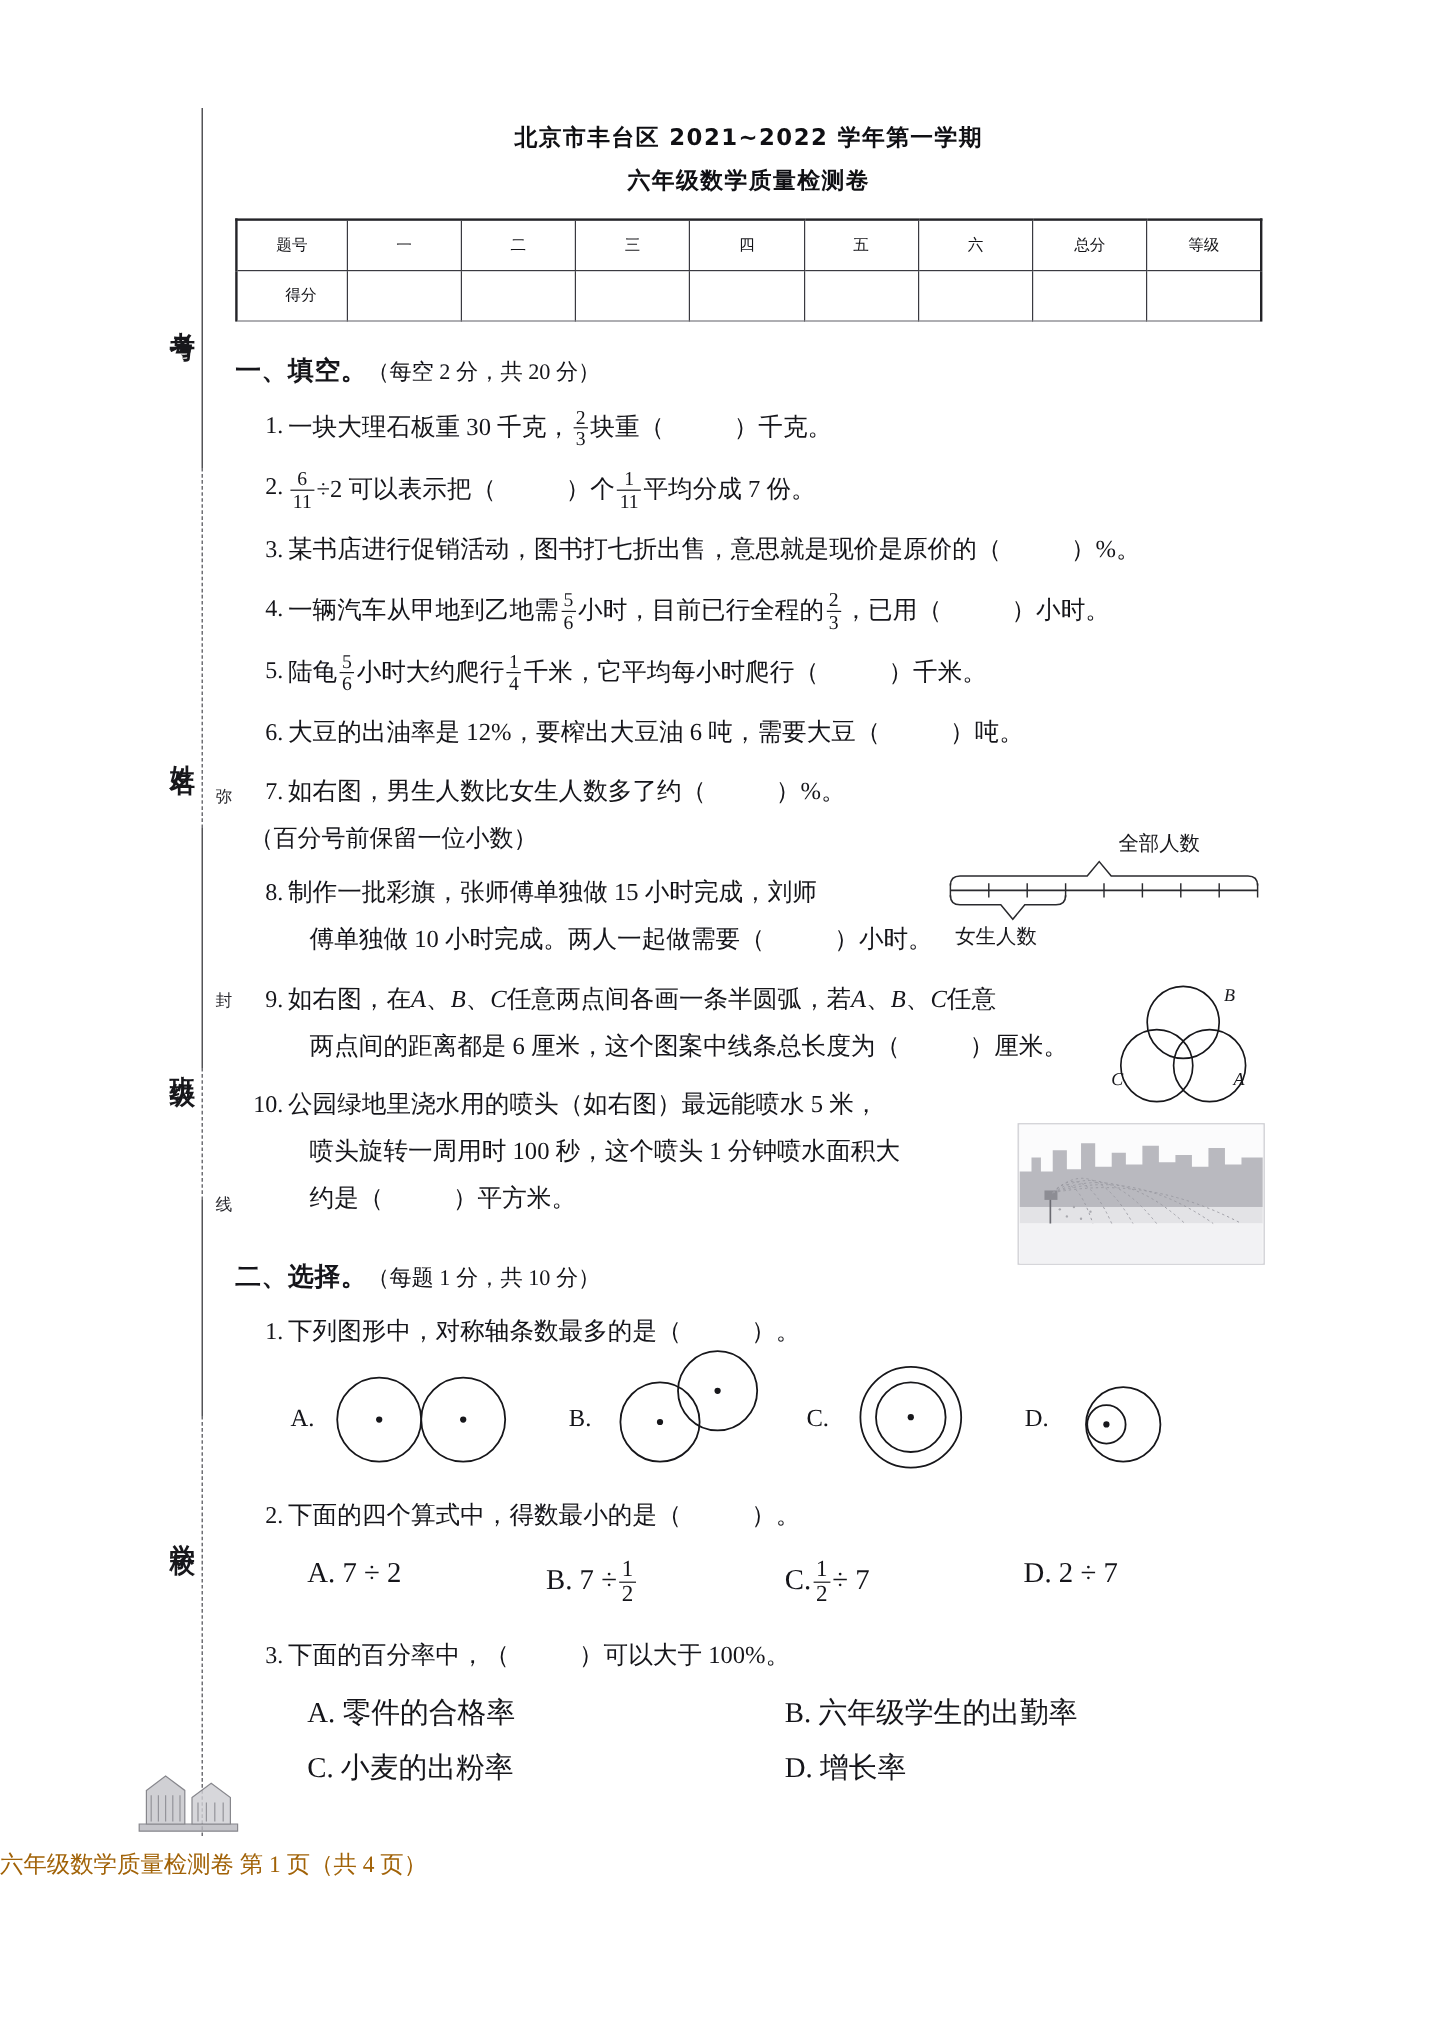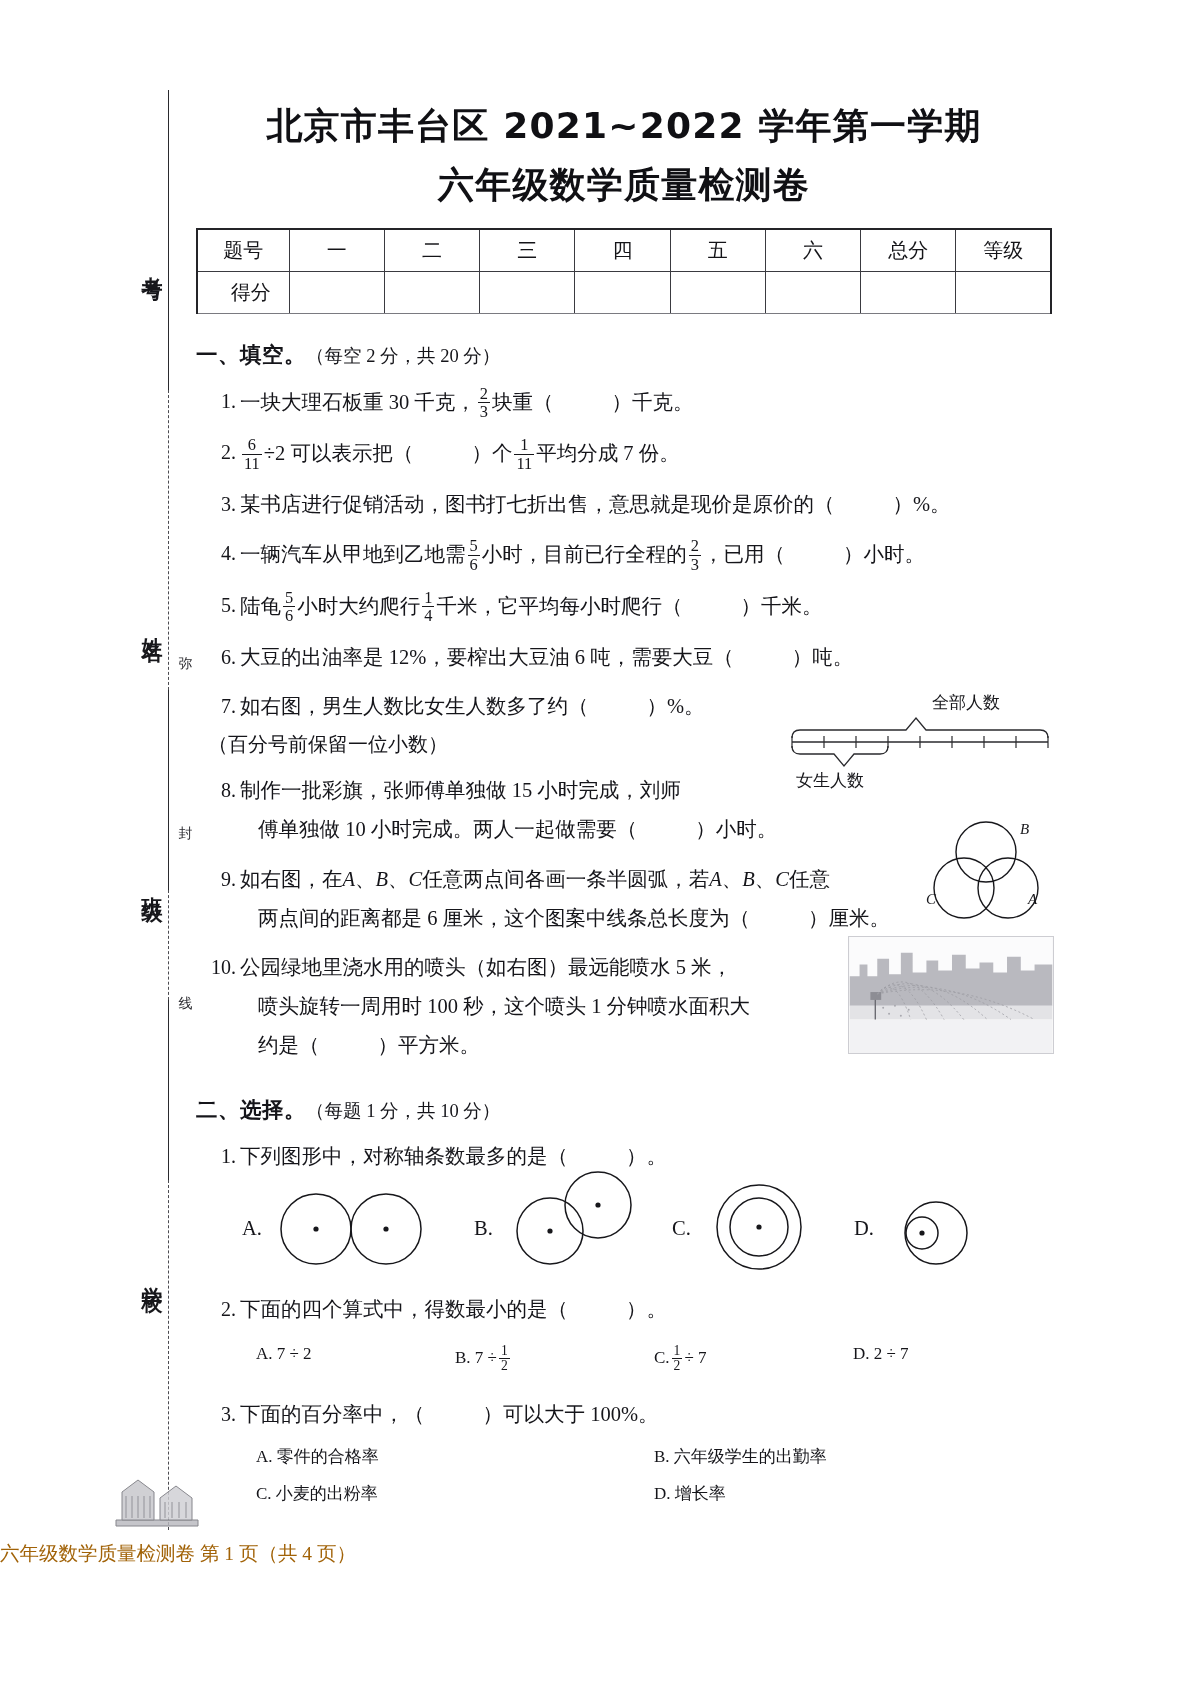--- a/index.html
+++ b/index.html
@@ -66,39 +66,39 @@
   .page {
     position: absolute;
     left: 196px; top: 96px;
     width: 856px;
   }
 
   
   .title1, .title2 {
     text-align: center;
     font-weight: bold;
-    font-size: 36px;
+    font-size: 19px;
     letter-spacing: 1.2px;
     font-family: "DejaVu Sans", "Liberation Sans", sans-serif;
     color: #101014;
   }
   .title1 { margin: 6px 0 10px; }
   .title2 { margin: 0 0 18px; }
 
   
   table.score {
     width: 100%;
     border-collapse: collapse;
     table-layout: fixed;
   }
   table.score td {
     border: 1px solid #3a3a40;
     height: 42px;
     text-align: center;
-    font-size: 20px;
+    font-size: 13px;
     color: #141418;
   }
   table.score tr:first-child td { border-top: 2px solid #242428; }
   table.score td:first-child { border-left: 2px solid #242428; width: 92px; }
   table.score td:last-child  { border-right: 2px solid #242428; }
   table.score tr:last-child td { border-bottom: 1.6px solid #7a7a80; padding-left: 16px; }
 
   
   .section {
     margin: 26px 0 4px;
@@ -142,21 +142,21 @@
   }
   .frac .n { display: block; padding: 0 2px; }
   .frac .d { display: block; border-top: 1.3px solid #17171b; padding: 0 2px; }
 
   .blank { display: inline-block; min-width: 58px; }
 
   
   .choices {
     display: flex;
     margin: 14px 0 0 60px;
-    font-size: 17px;
+    font-size: 24px;
   }
   .choices .opt { }
   .ch-2 .opt { width: 50%; }
   .ch-4 .opt { width: 25%; }
 
   .fig-row {
     position: relative;
     height: 92px;
     margin: 10px 0 0 40px;
   }

